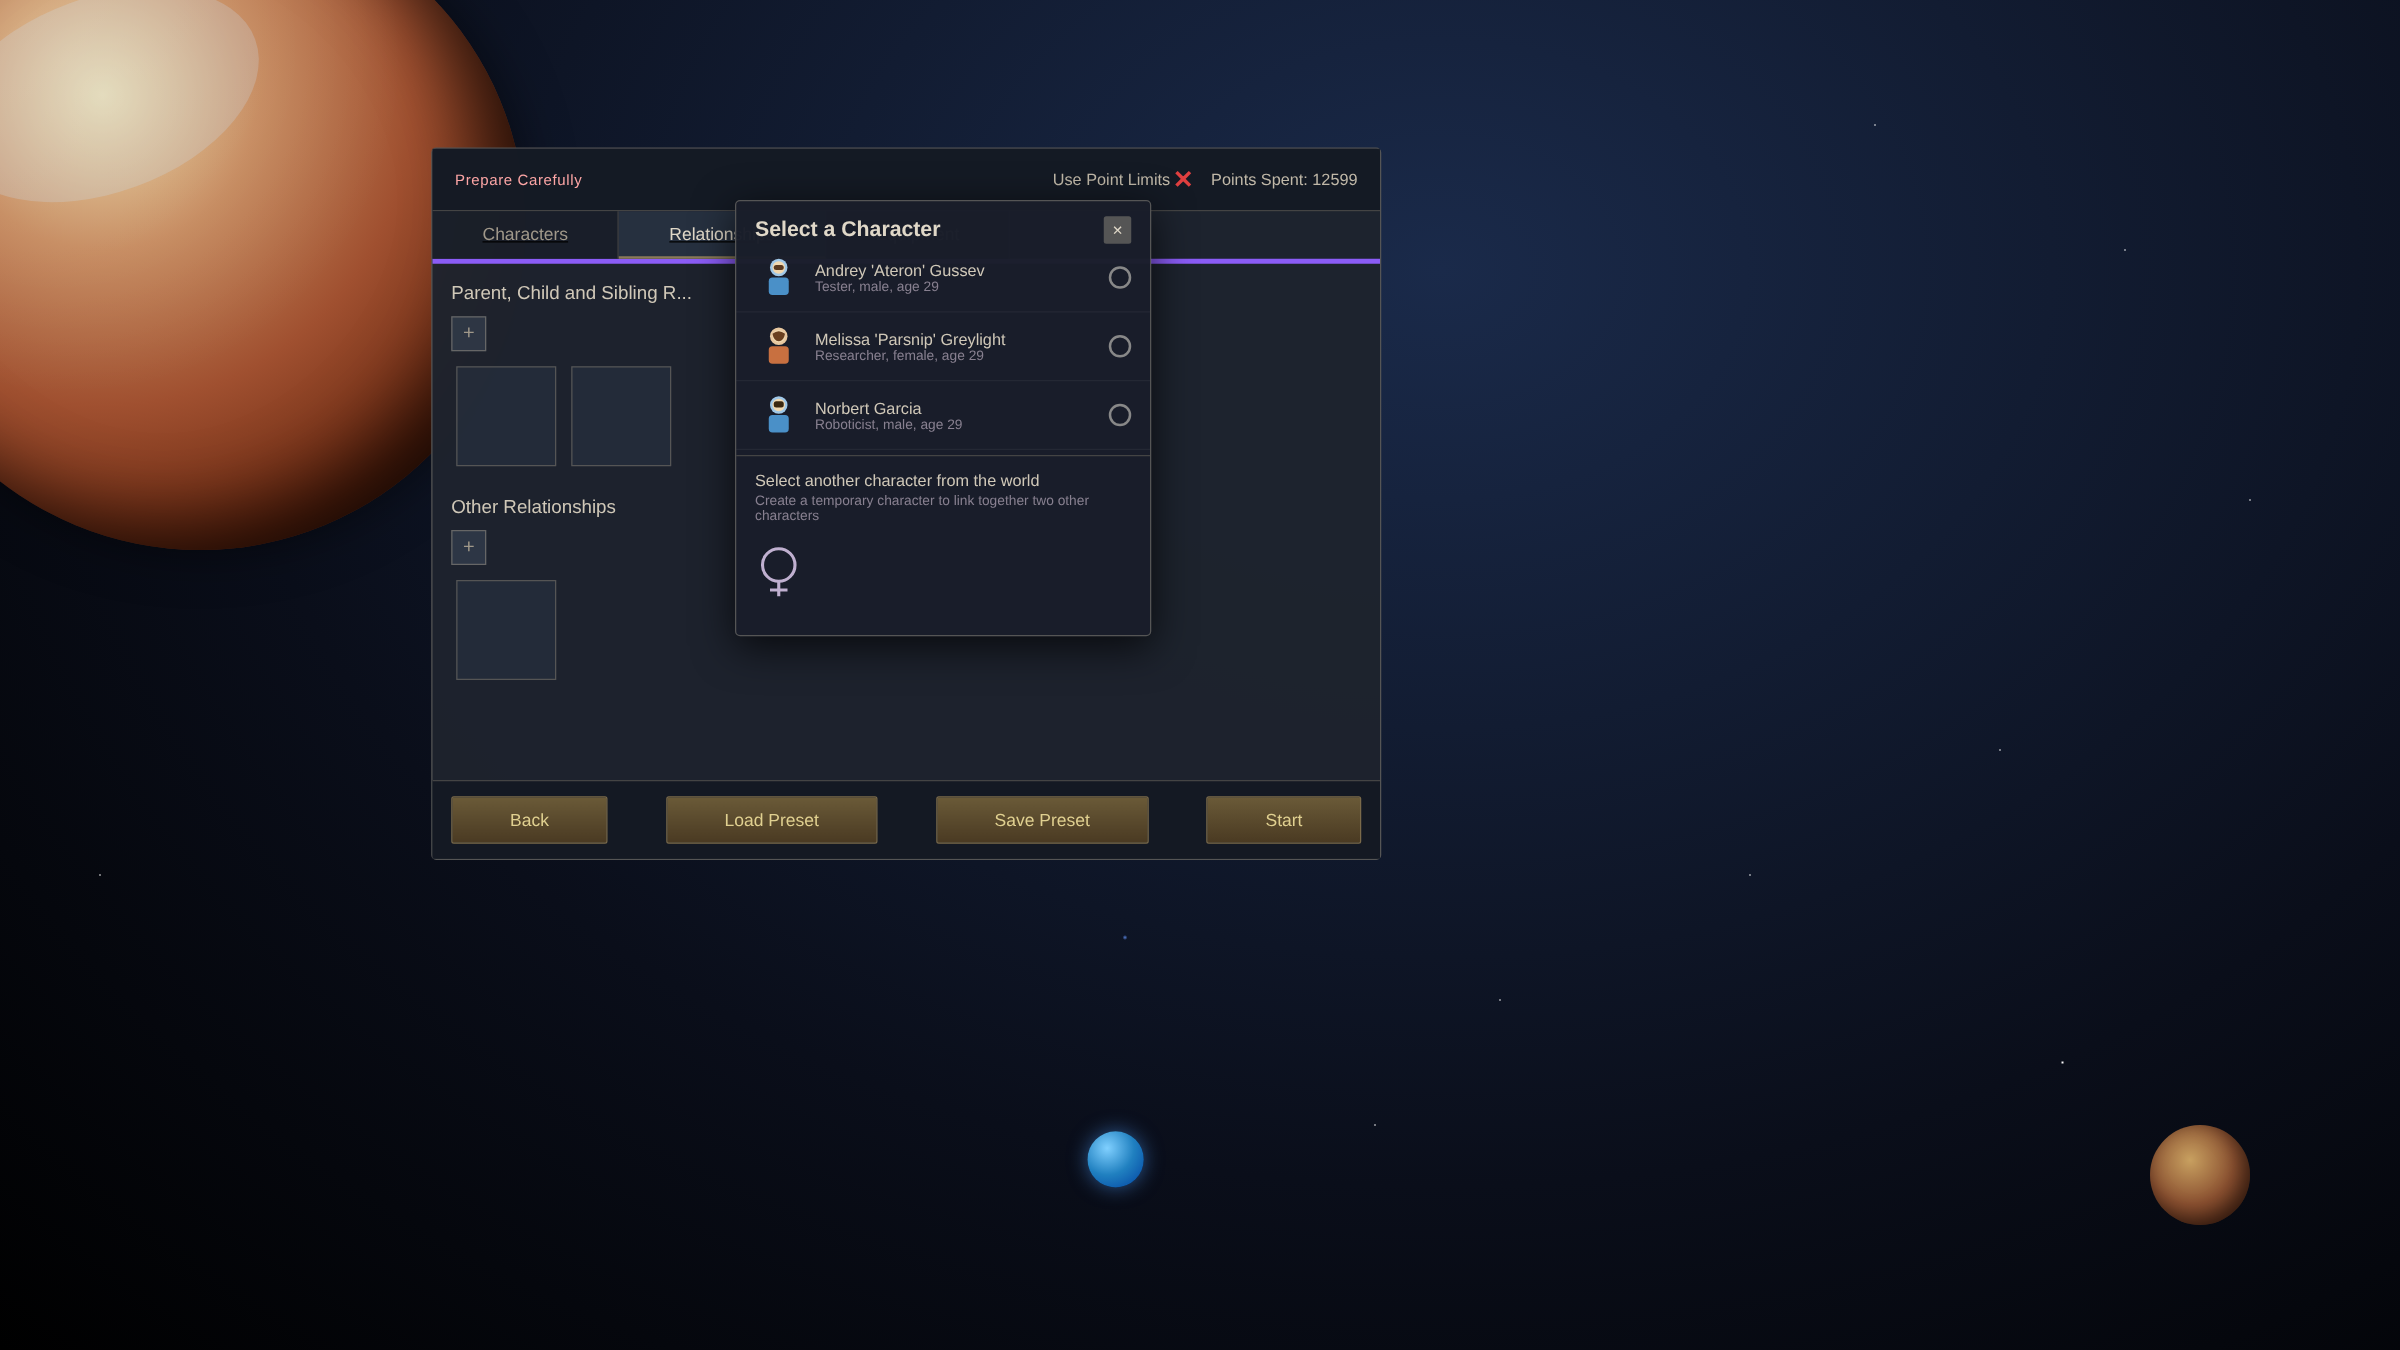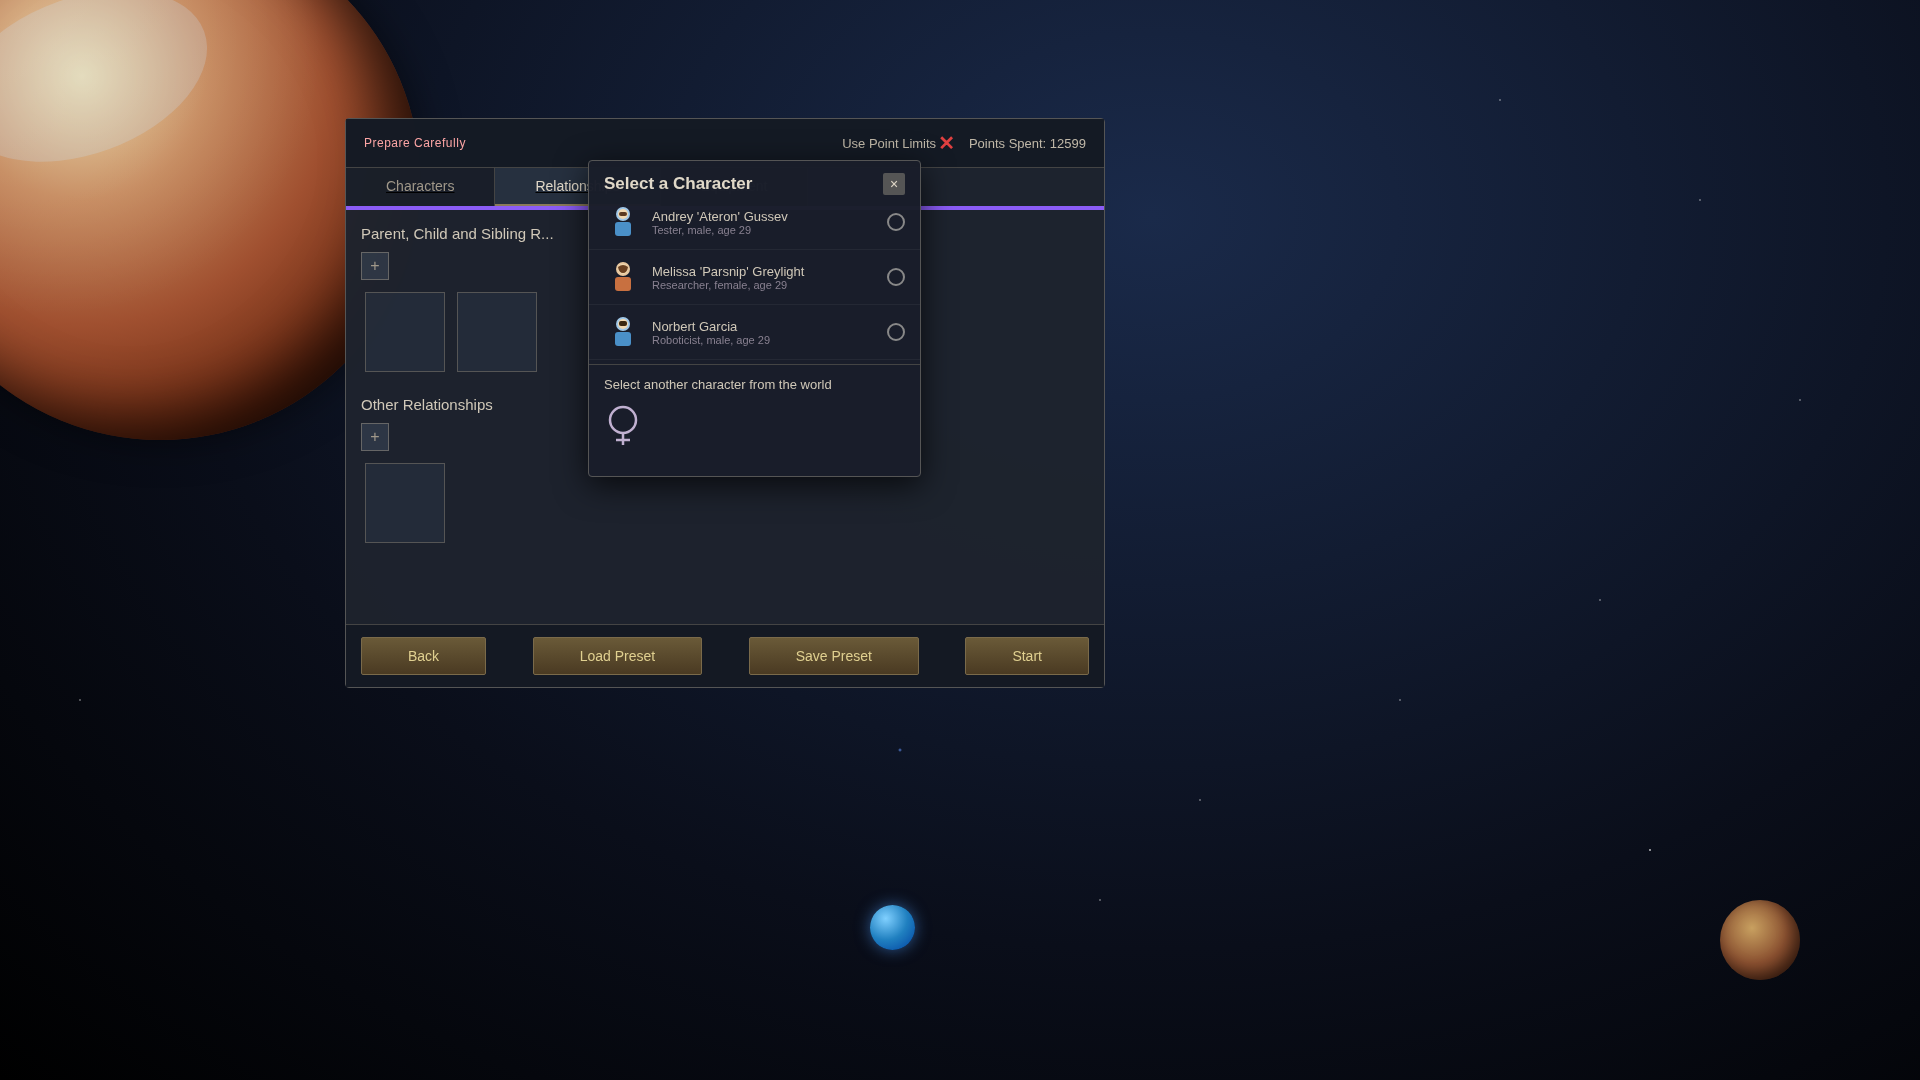--- a/index.html
+++ b/index.html
@@ -483,20 +483,21 @@
     <div class="character-info">
       <div class="character-name">Norbert Garcia</div>
       <div class="character-desc">Roboticist, male, age 29</div>
     </div>
     <div class="radio-btn"></div>
   </div>
 
   <div class="modal-separator"></div>
 
   <div class="world-section-label">Select another character from the world</div>
+  <div class="world-desc">Create a temporary character to link together two other characters</div>
 
   <div class="temp-character-icon">
     <svg width="38" height="44" viewBox="0 0 38 44">
       <circle cx="19" cy="15" r="13" stroke="#c0b0d0" stroke-width="2.5" fill="none"></circle>
       <line x1="19" y1="28" x2="19" y2="40" stroke="#c0b0d0" stroke-width="2.5"></line>
       <line x1="12" y1="35" x2="26" y2="35" stroke="#c0b0d0" stroke-width="2.5"></line>
     </svg>
   </div>
 
 </div>

